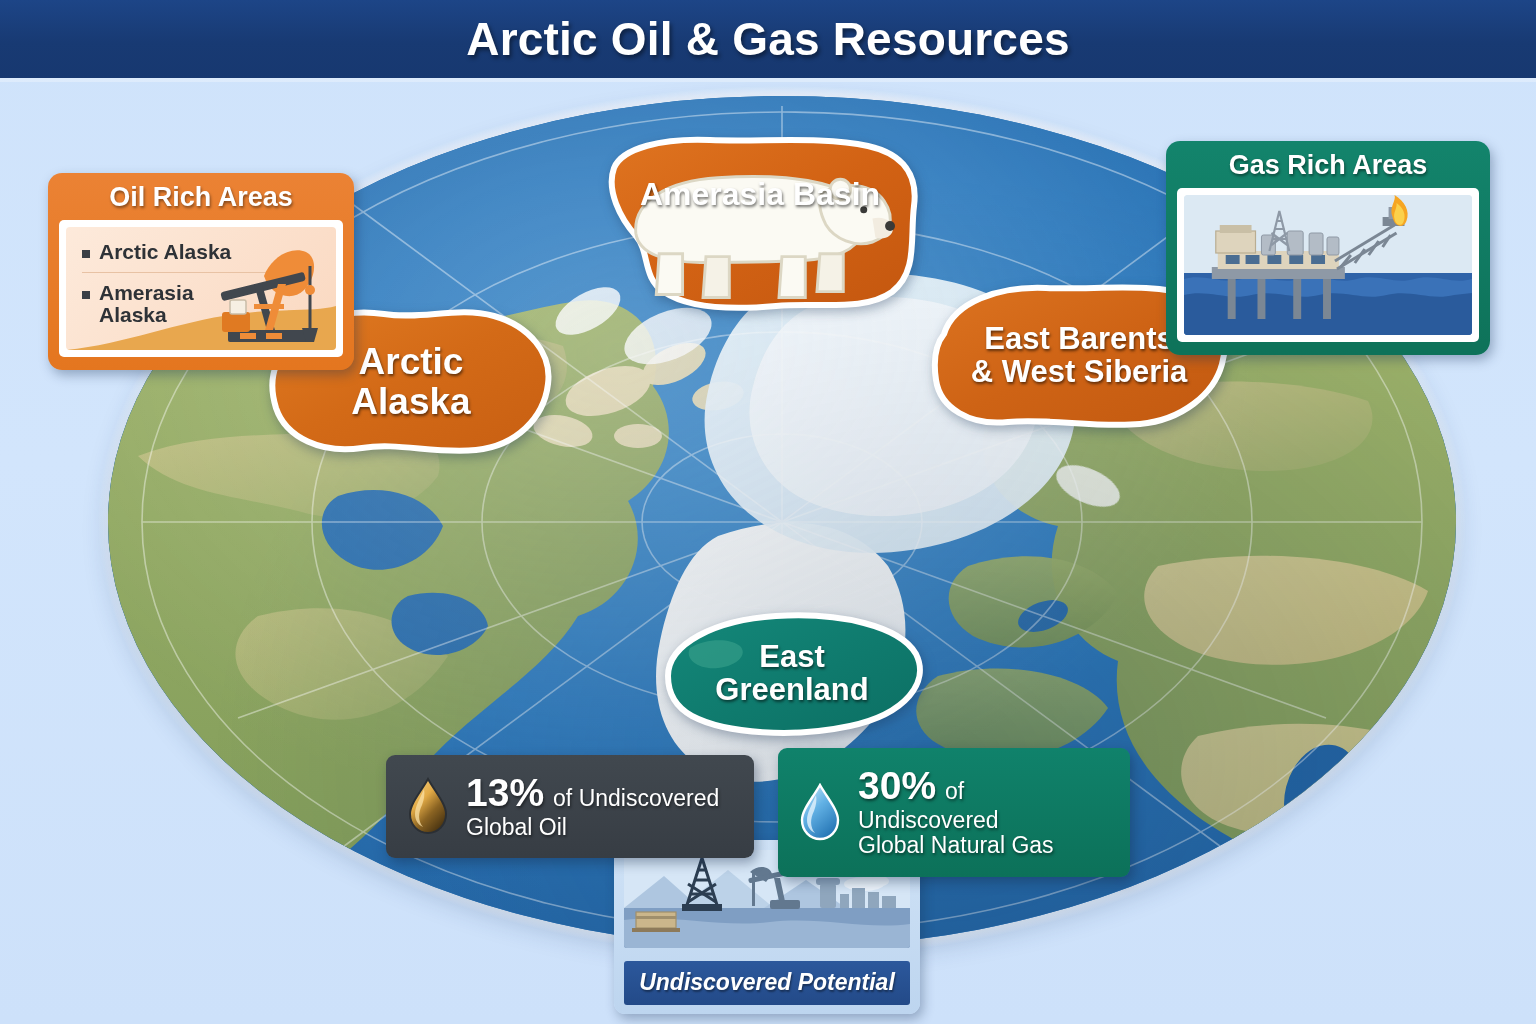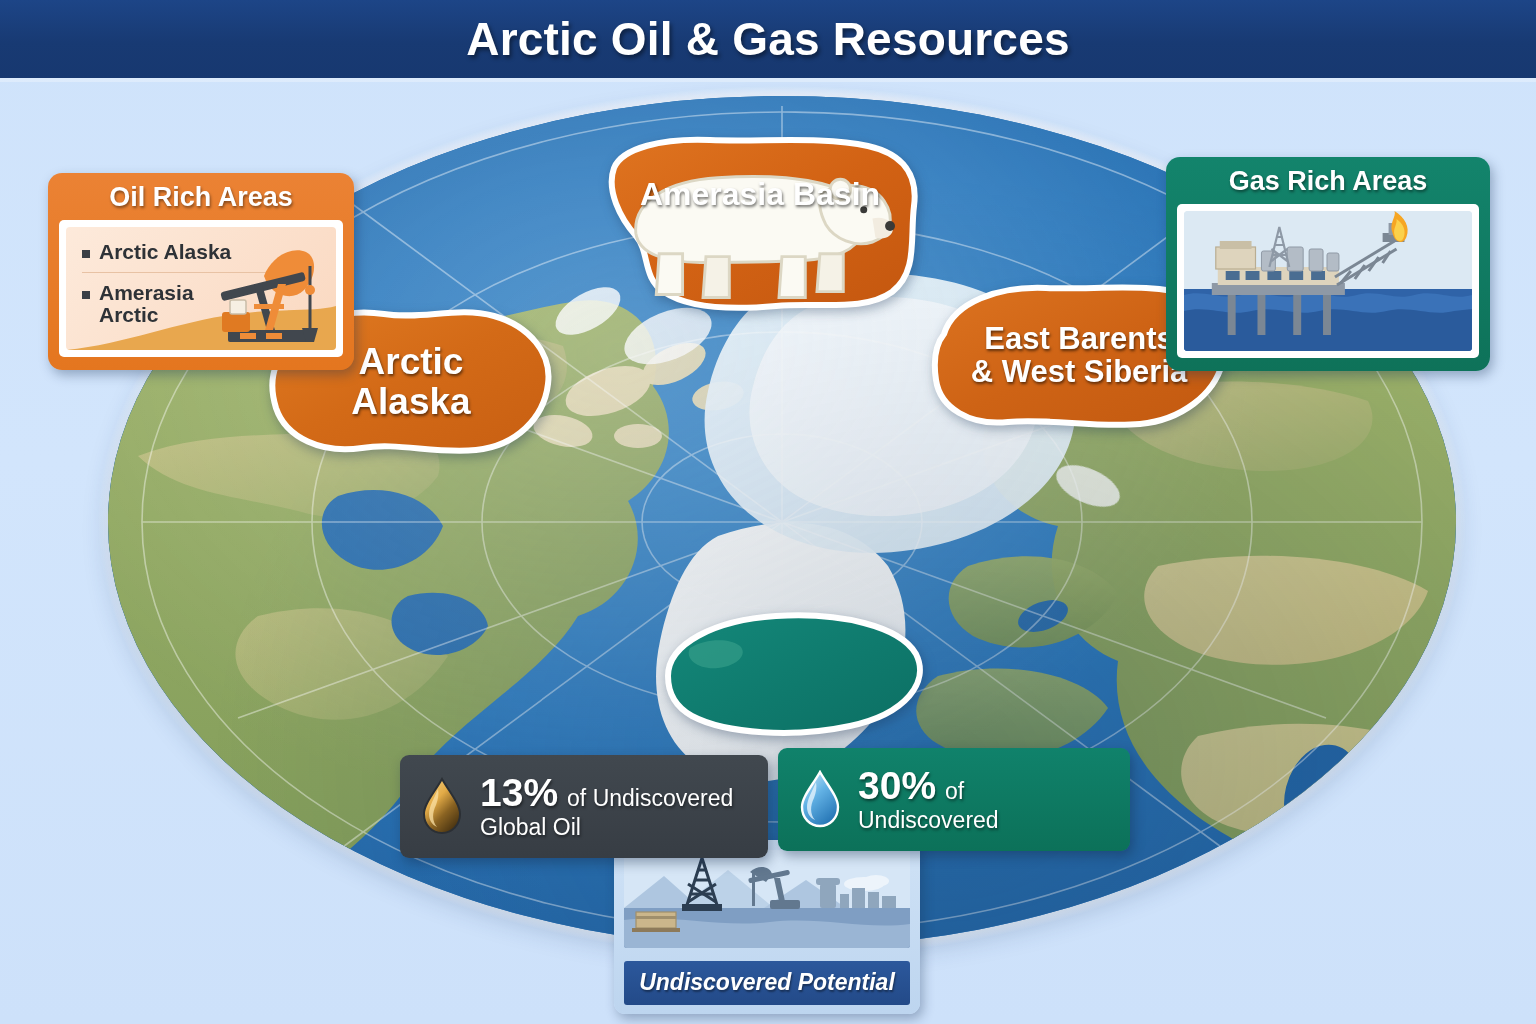--- a/index.html
+++ b/index.html
@@ -145,41 +145,41 @@
   .oil-list { position: relative; padding: 14px 0 0 16px; z-index: 2; }
   .oil-item { display: flex; align-items: flex-start; gap: 9px; }
   .oil-bullet {
     width: 8px; height: 8px; background: #3b3f45; margin-top: 9px; flex: none;
   }
   .oil-text { color: #2e3237; font-size: 21px; font-weight: bold; line-height: 1.04; white-space: pre-line; }
   .oil-div { height: 1px; background: #e8c2a4; margin: 9px 38px 9px 0; }
   .pumpjack { position: absolute; right: 2px; bottom: 0; width: 128px; height: 112px; z-index: 3; }
 
   
-  #card-gas { left: 1166px; top: 157px; width: 324px; background: linear-gradient(180deg,#13846c 0%, #0e7259 100%); }
+  #card-gas { left: 1166px; top: 141px; width: 324px; background: linear-gradient(180deg,#13846c 0%, #0e7259 100%); }
   #card-gas .card-frame { margin: 0 11px 13px; }
   .gas-panel {
     position: relative;
     height: 140px;
     border-radius: 4px;
     background: linear-gradient(180deg, #dceaf4 0%, #cfe0ef 54%, #2f63a8 54%, #24548f 100%);
     overflow: hidden;
   }
   .gas-panel svg { position: absolute; inset: 0; width: 100%; height: 100%; }
 
   
   .stat {
     position: absolute;
     z-index: 35;
     border-radius: 9px;
     display: flex; align-items: center; gap: 16px;
     padding: 16px 22px 18px 20px;
     box-shadow: 3px 5px 12px rgba(18,40,72,0.38);
   }
-  #stat-oil { left: 400px; top: 755px; width: 368px; background: linear-gradient(180deg,#41484f 0%, #373d44 100%); }
+  #stat-oil { left: 386px; top: 755px; width: 368px; background: linear-gradient(180deg,#41484f 0%, #373d44 100%); }
   #stat-gas { left: 778px; top: 748px; width: 352px; background: linear-gradient(180deg,#10826b 0%, #0c7159 100%); }
   .stat-icon { flex: none; width: 44px; height: 58px; }
   .stat-body { color: #ffffff; }
   .stat-line { display: block; line-height: 1.12; text-shadow: 1px 2px 3px rgba(0,0,0,0.5); }
   .stat-pct { font-size: 39px; font-weight: bold; margin-right: 9px; }
   .stat-tail { font-size: 23px; }
   .stat-l2 { font-size: 23px; }
 
   
   #card-potential {
@@ -410,40 +410,42 @@
           <stop offset="0%" stop-color="#14887a"></stop>
           <stop offset="55%" stop-color="#0f7a6d"></stop>
           <stop offset="100%" stop-color="#0c6f63"></stop>
         </linearGradient>
       </defs>
       <path d="M14,72 C14,40 60,16 122,12 C186,8 246,22 262,50
                C276,78 252,110 196,122 C140,134 72,130 38,112
                C20,102 14,88 14,72 Z" fill="url(#gGas1)" stroke="#ffffff" stroke-width="6"></path>
       <path d="M36,44 C52,34 76,34 86,42 C94,50 84,62 64,64 C46,66 30,56 36,44 Z" fill="#3aa18c" opacity="0.6"></path>
     </svg>
+    <div class="rlabel">East
+Greenland</div>
   </div>
 
   <div class="card" id="card-oil">
     <div class="card-head">Oil Rich Areas</div>
     <div class="card-frame">
       <div class="oil-panel">
         <svg class="oil-dune" viewBox="0 0 270 46" preserveAspectRatio="none">
           <path d="M0,46 C60,40 110,18 170,10 C215,4 248,8 270,2 L270,46 Z" fill="#e8a74e"></path>
         </svg>
 
         <div class="oil-list">
           <div class="oil-item">
             <span class="oil-bullet"></span>
             <span class="oil-text">Arctic Alaska</span>
           </div>
           <div class="oil-div"></div>
           <div class="oil-item">
             <span class="oil-bullet"></span>
             <span class="oil-text">Amerasia
-Arctic</span>
+Alaska</span>
           </div>
         </div>
 
         <svg class="pumpjack" viewBox="0 0 128 112">
 
           <path d="M58,38 C66,18 86,8 100,14 C112,20 110,40 98,52 C86,64 64,58 58,38 Z" fill="#ef8c38"></path>
 
           <rect x="14" y="44" width="86" height="9" rx="3" fill="#41474e" transform="rotate(-14 57 48)"></rect>
 
           <path d="M48,46 L62,96 L70,96 L56,46 Z" fill="#41474e"></path>
@@ -607,16 +609,17 @@
           <stop offset="100%" stop-color="#1f6fb0"></stop>
         </linearGradient>
       </defs>
       <path d="M22,2 C30,16 40,27 40,37 C40,48 32,56 22,56 C12,56 4,48 4,37 C4,27 14,16 22,2 Z" fill="url(#gasDrop)" stroke="#ffffff" stroke-width="2.4"></path>
       <path d="M18,12 C14,22 9,29 9,37 C9,43 12,48 17,50 C12,44 12,36 16,28 C18,23 19,17 18,12 Z" fill="#e6f4fd" opacity="0.78"></path>
     </svg>
     <div class="stat-body">
       <span class="stat-line">
         <span class="stat-pct">30%</span><span class="stat-tail">of Undiscovered</span>
       </span>
+      <span class="stat-line stat-l2">Global Natural Gas</span>
     </div>
   </div>
 
 </div>
 
 </body></html>

